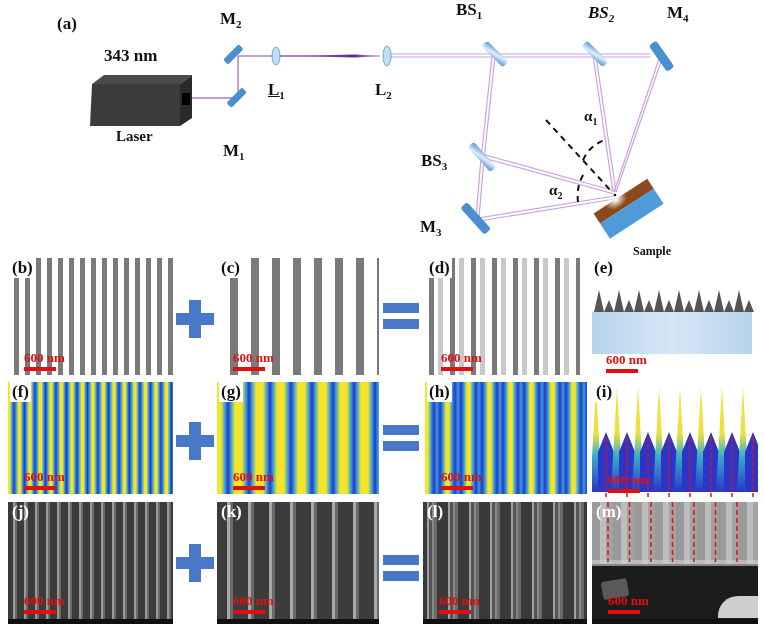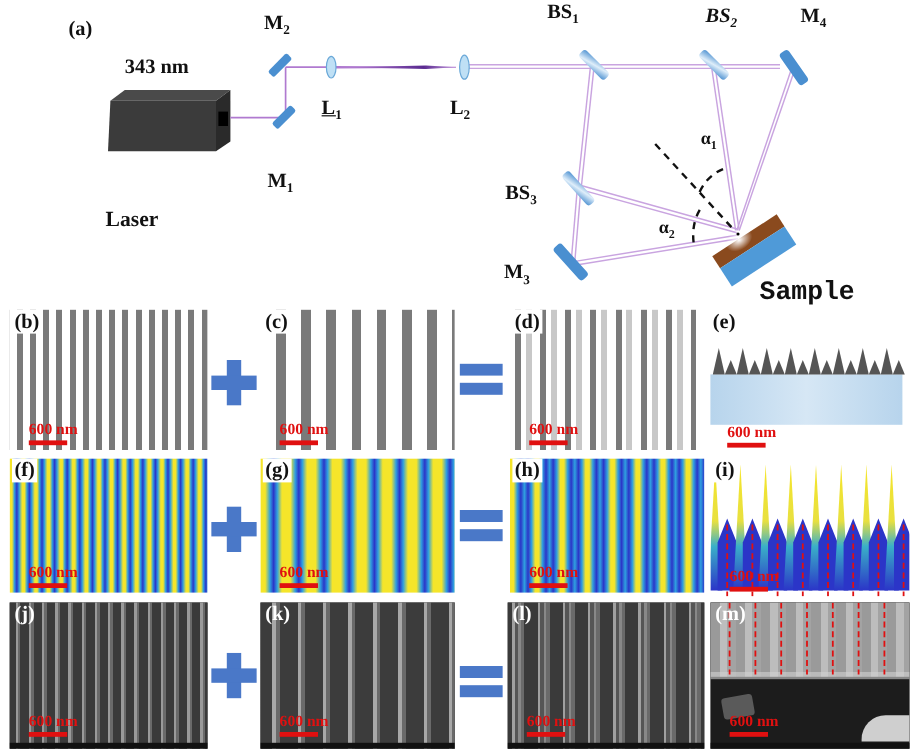--- a/index.html
+++ b/index.html
@@ -102,33 +102,33 @@
 
   <g stroke="#111" stroke-width="2" stroke-dasharray="6,5" fill="none">
     <line x1="546" y1="120" x2="612" y2="192"></line>
     <path d="M 583 160 Q 590 145 605 140"></path>
     <path d="M 578 202 Q 576 185 585 172"></path>
   </g>
 </svg>
 
 <div class="lbl" style="left:57px;top:14px;font-size:17px;">(a)</div>
 <div class="lbl" style="left:104px;top:46px;font-size:17px;">343 nm</div>
-<div class="lbl" style="left:88px;top:128px;font-size:18px;margin-top:44px;">Laser</div>
+<div class="lbl" style="left:116px;top:128px;font-size:15px;">Laser</div>
 <div class="lbl" style="left:220px;top:9px;font-size:17px;"><span>M</span><sub style="font-size:11px">2</sub></div>
 <div class="lbl" style="left:223px;top:141px;font-size:17px;"><span>M</span><sub style="font-size:11px">1</sub></div>
 <div class="lbl" style="left:268px;top:80px;font-size:17px;text-decoration:underline;"><span>L</span><sub style="font-size:11px">1</sub></div>
 <div class="lbl" style="left:375px;top:80px;font-size:17px;"><span>L</span><sub style="font-size:11px">2</sub></div>
 <div class="lbl" style="left:456px;top:0;font-size:17px;"><span>BS</span><sub style="font-size:11px">1</sub></div>
 <div class="lbl" style="left:588px;top:3px;font-size:17px;font-style:italic;"><span>BS</span><sub style="font-size:11px">2</sub></div>
 <div class="lbl" style="left:667px;top:3px;font-size:17px;"><span>M</span><sub style="font-size:11px">4</sub></div>
 <div class="lbl" style="left:421px;top:151px;font-size:17px;"><span>BS</span><sub style="font-size:11px">3</sub></div>
 <div class="lbl" style="left:420px;top:217px;font-size:17px;"><span>M</span><sub style="font-size:11px">3</sub></div>
 <div class="lbl" style="left:568px;top:108px;font-size:15px;margin-left:16px;"><span>α</span><sub style="font-size:10px">1</sub></div>
 <div class="lbl" style="left:549px;top:182px;font-size:15px;"><span>α</span><sub style="font-size:10px">2</sub></div>
-<div class="lbl" style="left:633px;top:231px;font-size:22px;font-family:Liberation Mono, monospace;">Sample</div>
+<div class="lbl" style="left:633px;top:244px;font-size:12px;">Sample</div>
 
 <div class="panel" style="left:8px;top:258px;width:165px;height:117px;">
   <div class="grating" style="position: absolute; inset: 0px; background: repeating-linear-gradient(90deg, rgb(255, 255, 255) 0px, rgb(255, 255, 255) 6px, rgb(122, 122, 122) 6px, rgb(122, 122, 122) 11px);"></div>
   <div class="plabel">(b)</div>
   <div class="scale">
       <span>600 nm</span>
       <i></i>
     </div>
 </div>
 <div class="op" style="left:176px;top:300px;">

